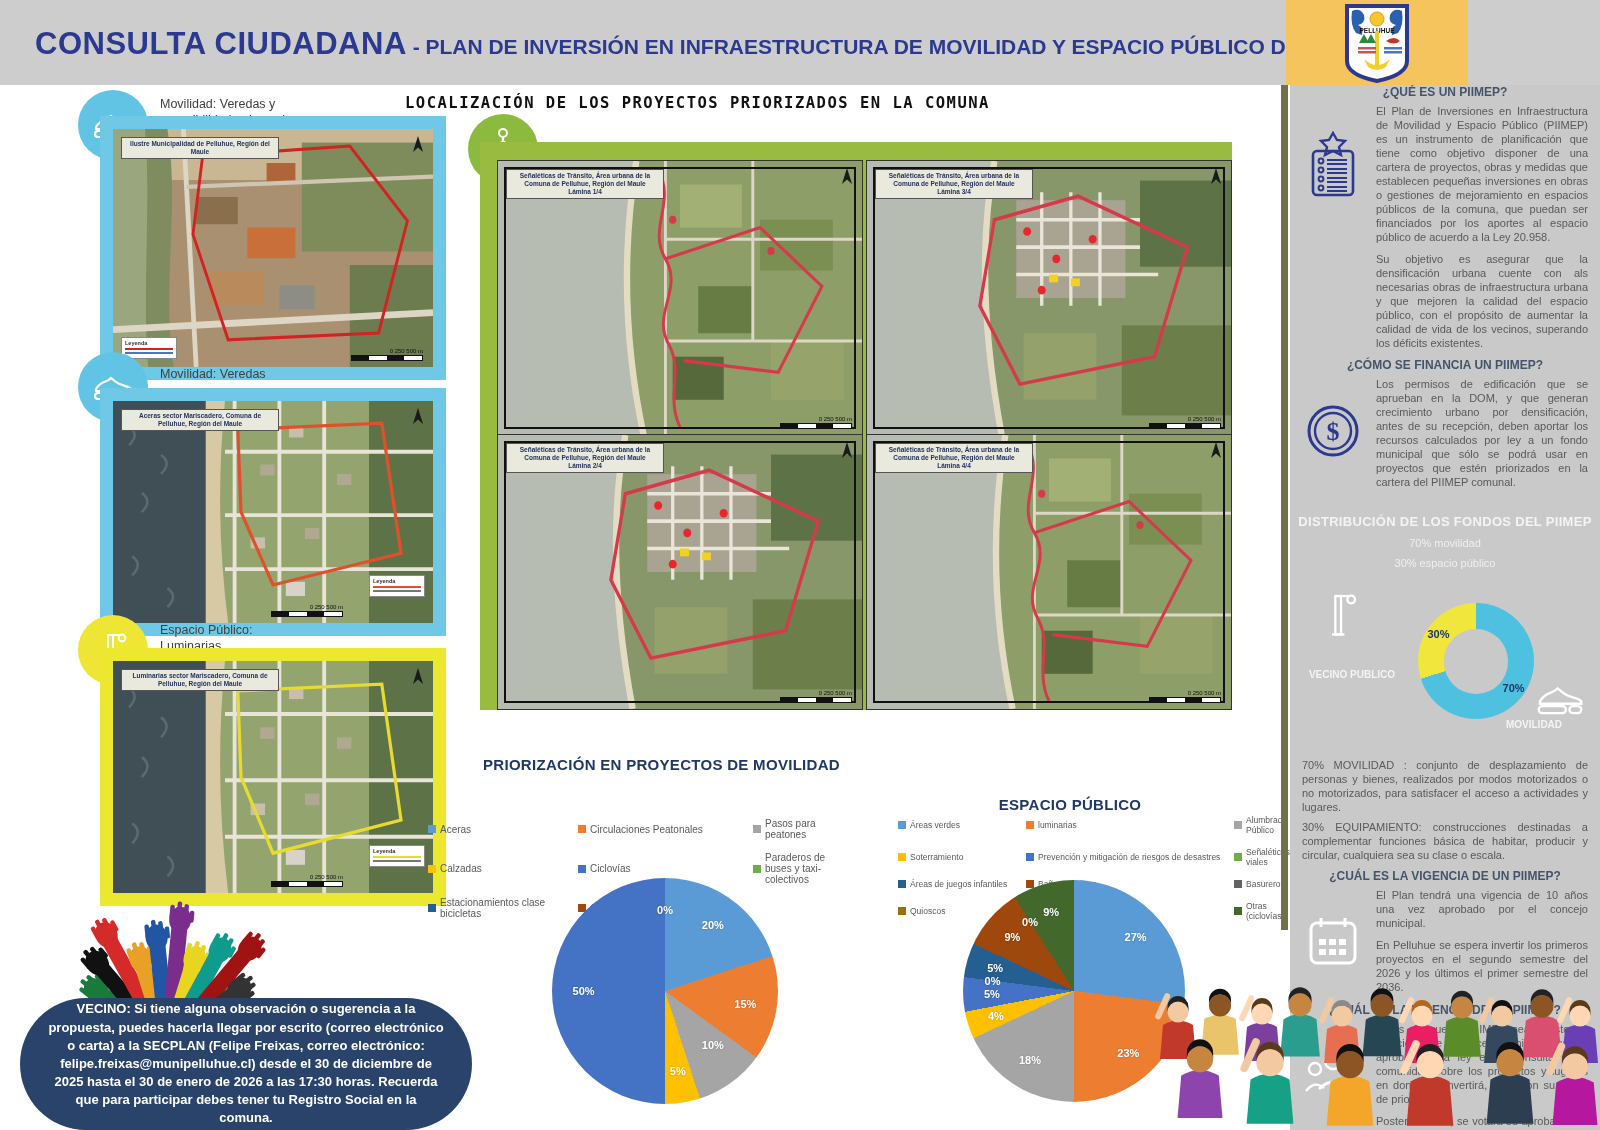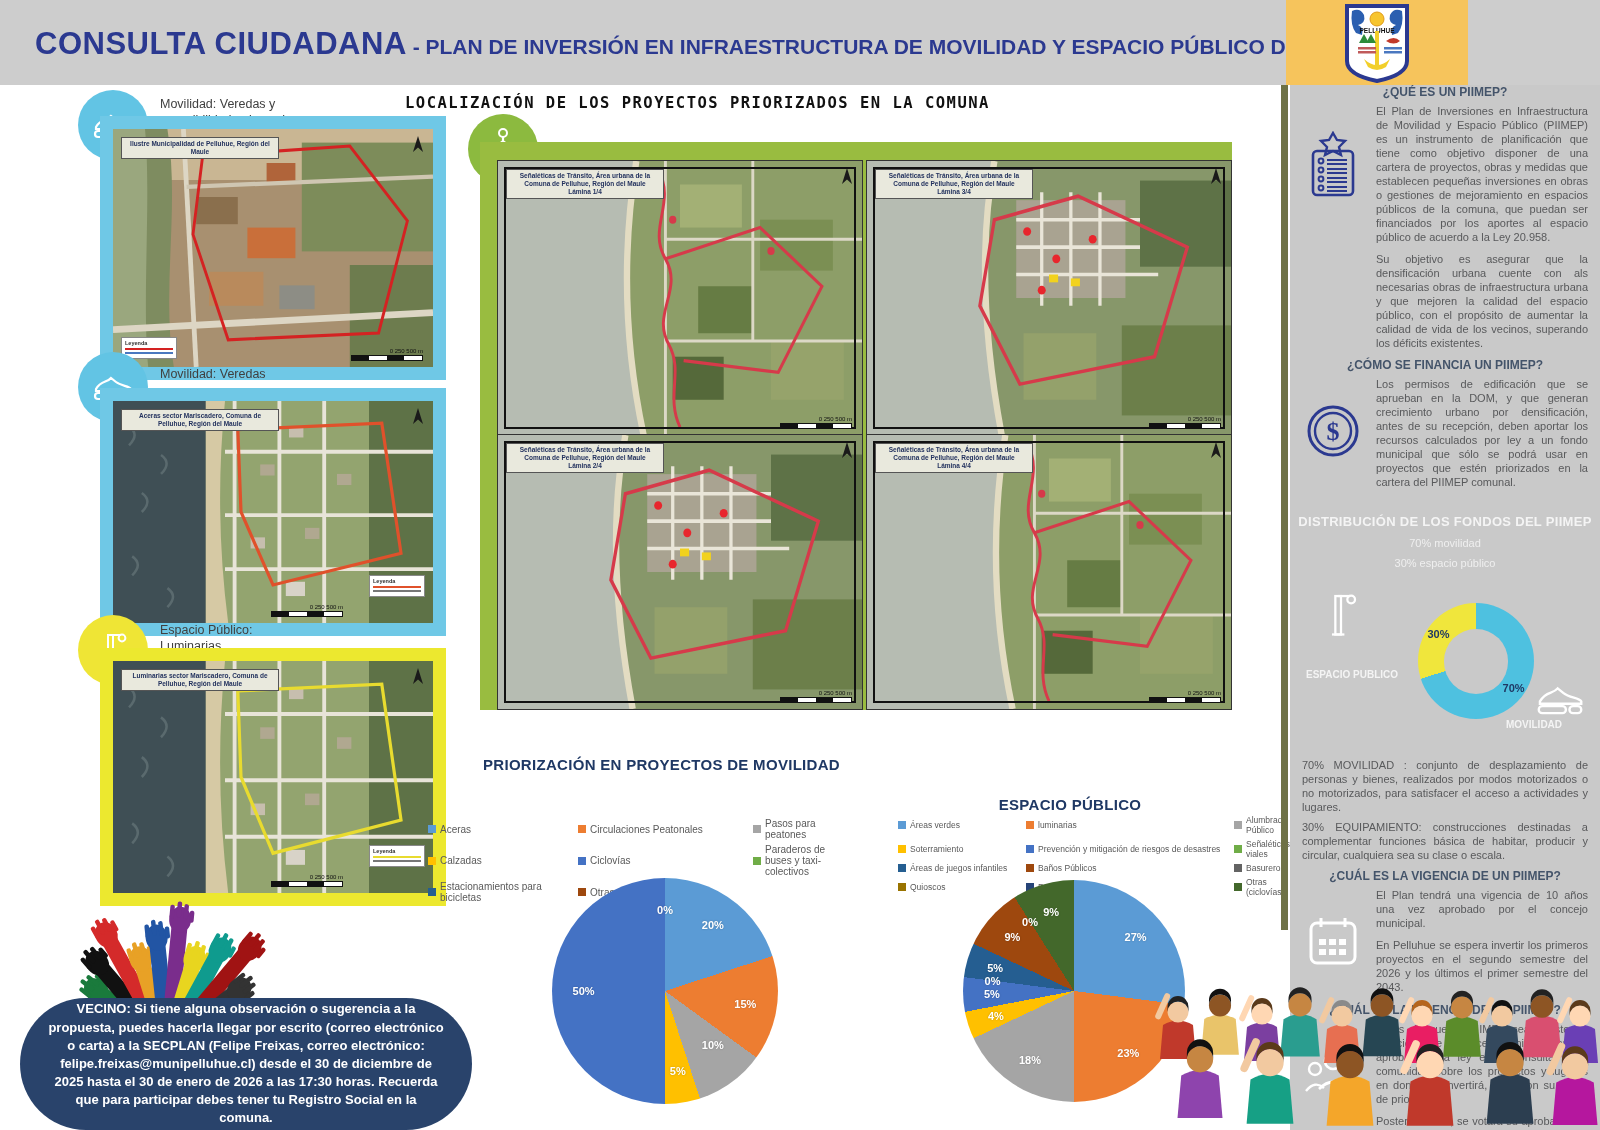--- a/index.html
+++ b/index.html
@@ -55,21 +55,21 @@
   .control-label{position:absolute;left:545px;top:124px;font-size:11.5px;color:#444;line-height:1.35;}
   .green-panel{position:absolute;left:480px;top:142px;width:752px;height:568px;background:#99bc40;}
   .map-tile{position:absolute;width:352px;height:262px;background:#fff;border:1px solid #333;padding:6px;}
   .map-tile .frame{position:absolute;left:6px;top:6px;right:6px;bottom:6px;border:2px solid #111;}
   .map-tile .aerial{position:absolute;inset:0;}
 
   
   .banner{position:absolute;left:595px;top:742px;width:525px;height:36px;background:#2d4468;border-radius:18px;
           color:#fff;font-weight:bold;font-size:15px;display:flex;align-items:center;justify-content:center;}
   .chart-heading{position:absolute;font-weight:bold;font-size:15px;color:#1f3864;text-align:center;letter-spacing:.3px;}
-  .legend{position:absolute;display:grid;row-gap:4px;}
+  .legend{position:absolute;display:grid;row-gap:12px;}
   .legend-item{display:flex;align-items:center;gap:4px;color:#595959;}
   .legend-item .swatch{width:8px;height:8px;flex:0 0 8px;display:inline-block;}
   #legend-movilidad{left:428px;top:818px;width:420px;grid-template-columns:150px 175px 1fr;font-size:10px;}
   #legend-espacio{left:898px;top:815px;width:372px;grid-template-columns:128px 208px 1fr;font-size:8.5px;}
   .pie{position:absolute;}
   #pie-movilidad{left:552px;top:878px;width:226px;height:226px;}
   #pie-espacio{left:963px;top:880px;width:222px;height:222px;}
   .pie-label{position:absolute;transform:translate(-50%,-50%);font-size:11px;font-weight:bold;color:#fff;
              text-shadow:0 0 2px rgba(0,0,0,.25);}
 
@@ -382,21 +382,21 @@
       <div class="legend-item">
         <span class="swatch" style="background: rgb(68, 114, 196);"></span>
         <span>Ciclovías</span>
       </div>
       <div class="legend-item">
         <span class="swatch" style="background: rgb(112, 173, 71);"></span>
         <span>Paraderos de buses y taxi-colectivos</span>
       </div>
       <div class="legend-item">
         <span class="swatch" style="background: rgb(37, 94, 145);"></span>
-        <span>Estacionamientos para bicicletas</span>
+        <span>Estacionamientos clase bicicletas</span>
       </div>
       <div class="legend-item">
         <span class="swatch" style="background: rgb(158, 72, 14);"></span>
         <span>Otras</span>
       </div>
     </div>
   <div class="legend" id="legend-espacio">
       <div class="legend-item">
         <span class="swatch" style="background: rgb(91, 155, 213);"></span>
         <span>Áreas verdes</span>
@@ -508,21 +508,21 @@
     <p class="dist-sub">70% movilidad</p>
     <p class="dist-sub">30% espacio público</p>
 
     <div class="donut-zone">
       <svg style="position:absolute;left:24px;top:10px;" width="34" height="52" viewBox="0 0 30 46">
           <rect x="10" y="8" width="5" height="34" fill="none" stroke="#fff" stroke-width="2"></rect>
           <path d="M12,8 H23" stroke="#fff" stroke-width="2" fill="none"></path>
           <circle cx="24" cy="11" r="3.4" fill="none" stroke="#fff" stroke-width="2"></circle>
           <path d="M7,42 h11" stroke="#fff" stroke-width="2"></path>
         </svg>
-      <div class="donut-side-label" style="left:0px;top:92px;width:104px;">ESPACIO PUBLICO</div>
+      <div class="donut-side-label" style="left:0px;top:92px;width:104px;">VECINO PUBLICO</div>
       <div class="donut pie" id="donut-fondos" style="background: conic-gradient(rgb(78, 193, 224) 0deg, rgb(78, 193, 224) 252deg, rgb(240, 230, 60) 252deg, rgb(240, 230, 60) 360deg); border-radius: 50%;">
           <div class="pie-hole" style="inset: 22%;"></div>
           <span class="pie-label" style="left: 95.5384px; top: 85.2732px; color: rgb(31, 56, 100); text-shadow: none;">70%</span>
           <span class="pie-label" style="left: 20.4616px; top: 30.7268px; color: rgb(31, 56, 100); text-shadow: none;">30%</span>
         </div>
       <svg style="position:absolute;right:4px;top:104px;" width="52" height="36" viewBox="0 0 44 30">
           <path d="M5,17 C10,8 16,11 20,6 L25,10 C30,14 38,14 40,17 L40,19 L5,19 Z" fill="none" stroke="#fff" stroke-width="2"></path>
           <rect x="4" y="21" width="23" height="6" rx="3" fill="none" stroke="#fff" stroke-width="2"></rect>
           <rect x="30" y="21" width="10" height="6" rx="3" fill="none" stroke="#fff" stroke-width="2"></rect>
         </svg>
@@ -543,21 +543,21 @@
             <rect x="12" y="24" width="7" height="6" fill="#fff"></rect>
             <rect x="22" y="24" width="7" height="6" fill="#fff"></rect>
             <rect x="32" y="24" width="7" height="6" fill="#fff"></rect>
             <rect x="12" y="34" width="7" height="6" fill="#fff"></rect>
             <rect x="22" y="34" width="7" height="6" fill="#fff"></rect>
             <rect x="32" y="34" width="7" height="6" fill="#fff"></rect>
           </svg>
       </div>
       <div class="sb-body">
         <p>El Plan tendrá una vigencia de 10 años una vez aprobado por el concejo municipal.</p>
-        <p>En Pelluhue se espera invertir los primeros proyectos en el segundo semestre del 2026 y los últimos el primer semestre del 2043.</p>
+        <p>En Pelluhue se espera invertir los primeros proyectos en el segundo semestre del 2026 y los últimos el primer semestre del 2036.</p>
       </div>
     </div>
 
     <div class="sb-title">¿CUÁL ES LA VIGENCIA DE UN PIIMEP?</div>
     <div class="sb-row">
       <div class="sb-icon">
         <svg width="58" height="50" viewBox="0 0 58 50">
             <circle cx="29" cy="12" r="8" fill="none" stroke="#fff" stroke-width="2.6"></circle>
             <path d="M15,40 q14,-14 28,0" fill="none" stroke="#fff" stroke-width="2.6"></path>
             <circle cx="11" cy="20" r="6" fill="none" stroke="#fff" stroke-width="2.4"></circle>

